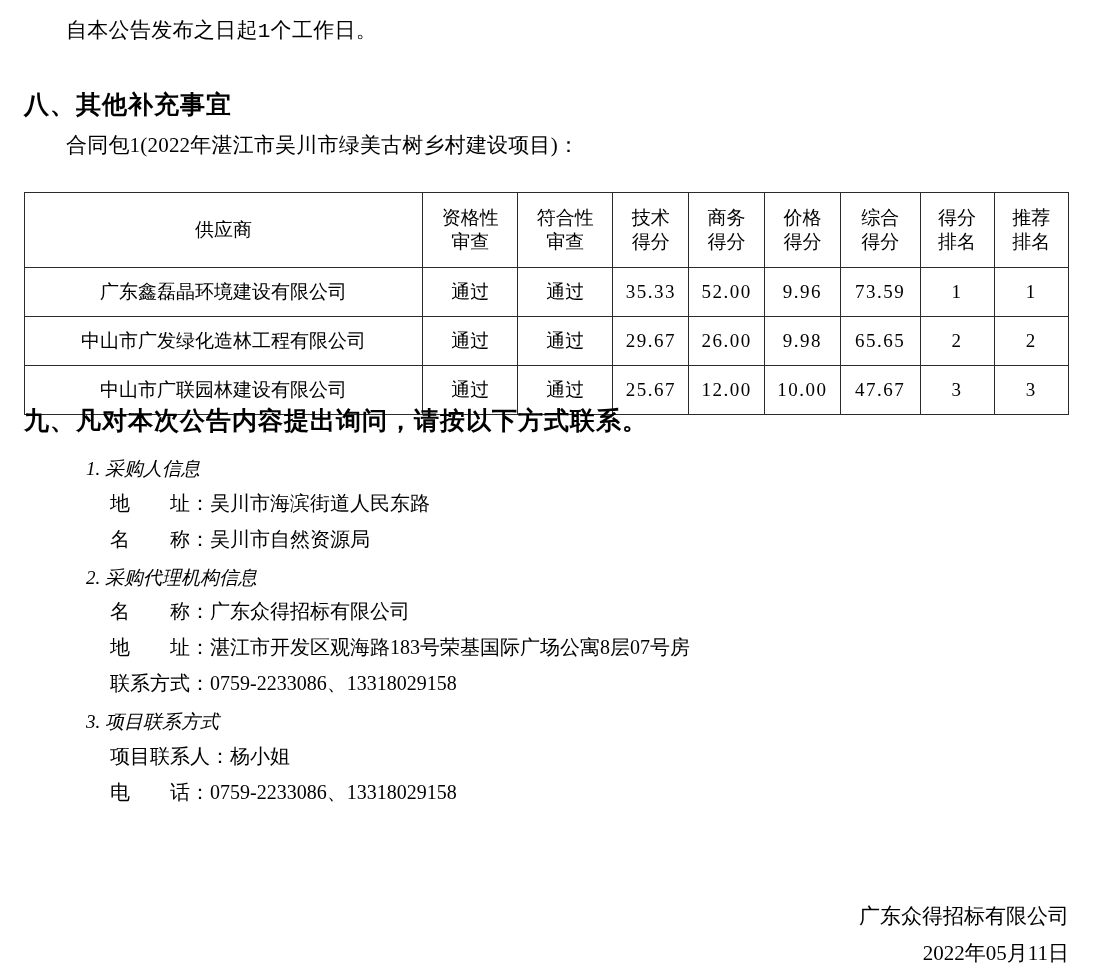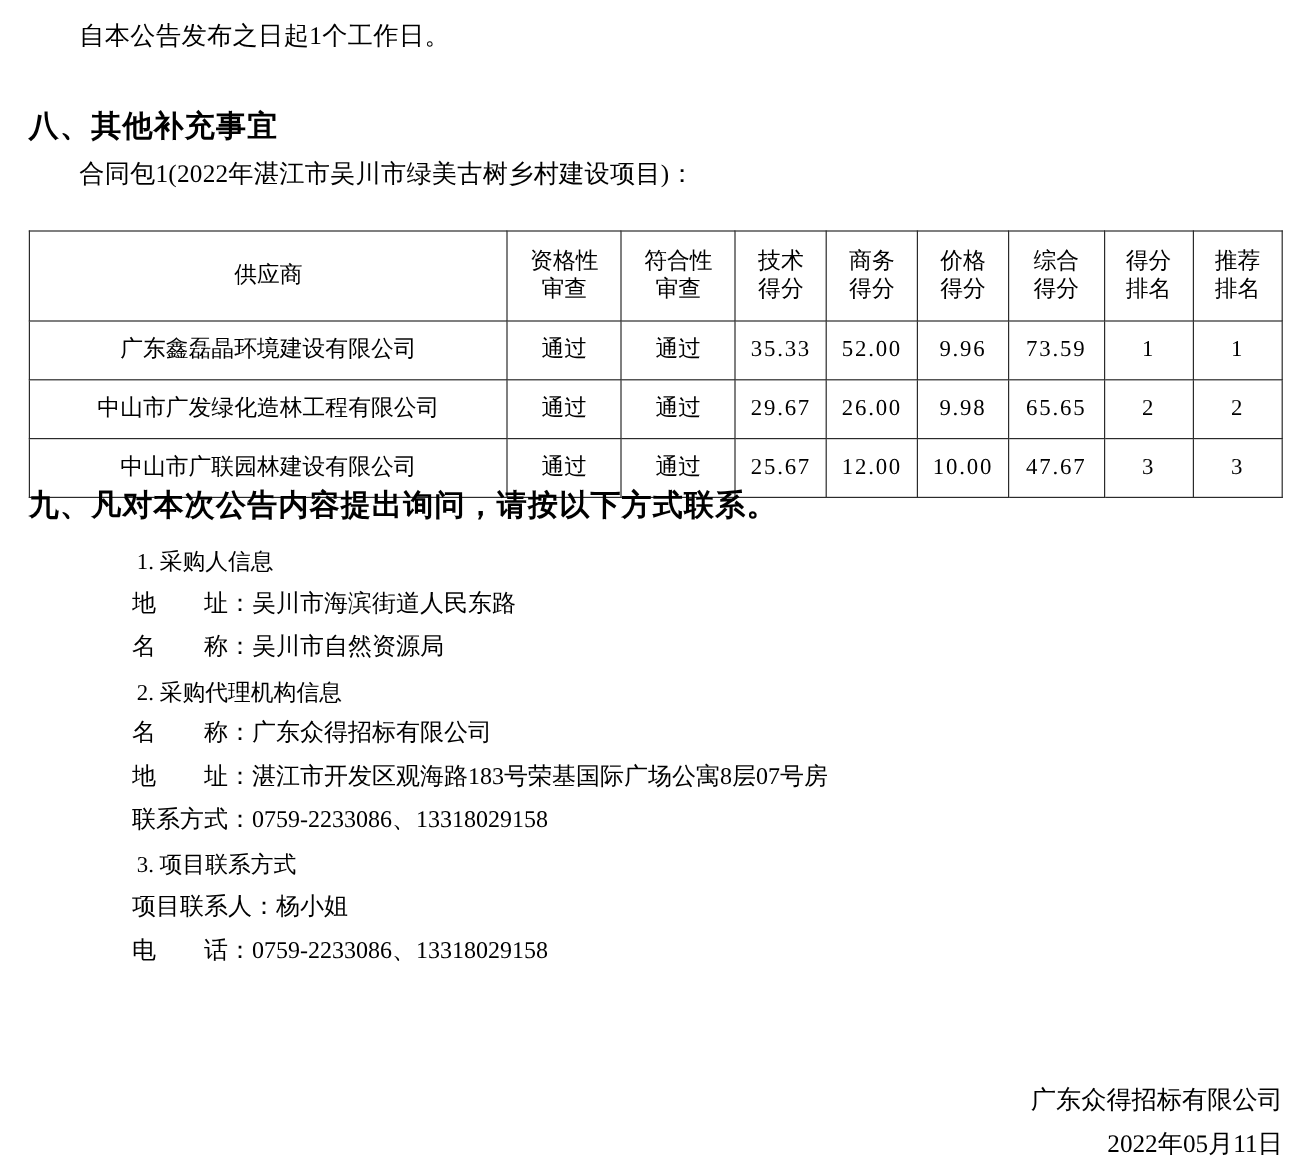--- a/index.html
+++ b/index.html
@@ -21,20 +21,21 @@
     height: 976px;
     padding: 0;
     box-sizing: border-box;
   }
   .intro-line {
     position: absolute;
     left: 66px;
     top: 16px;
     font-size: 21px;
     letter-spacing: 0.3px;
+    font-family: Liberation Mono, monospace;
   }
   .heading {
     position: absolute;
     font-size: 25px;
     font-weight: bold;
     letter-spacing: 1px;
   }
   #heading-8 {
     left: 24px;
     top: 88px;
@@ -90,24 +91,25 @@
     display: block;
   }
   .contact-block {
     position: absolute;
     left: 0;
     top: 455px;
     width: 1093px;
     font-size: 20px;
   }
   .contact-group-title {
-    margin-left: 114px;
+    margin-left: 86px;
     margin-bottom: 4px;
     font-size: 19px;
     line-height: 1.5;
+    font-style: italic;
   }
   .contact-row {
     margin-left: 110px;
     line-height: 1.5;
     margin-bottom: 6px;
     font-size: 20px;
     white-space: pre;
   }
   .grp {
     margin-bottom: 10px;

